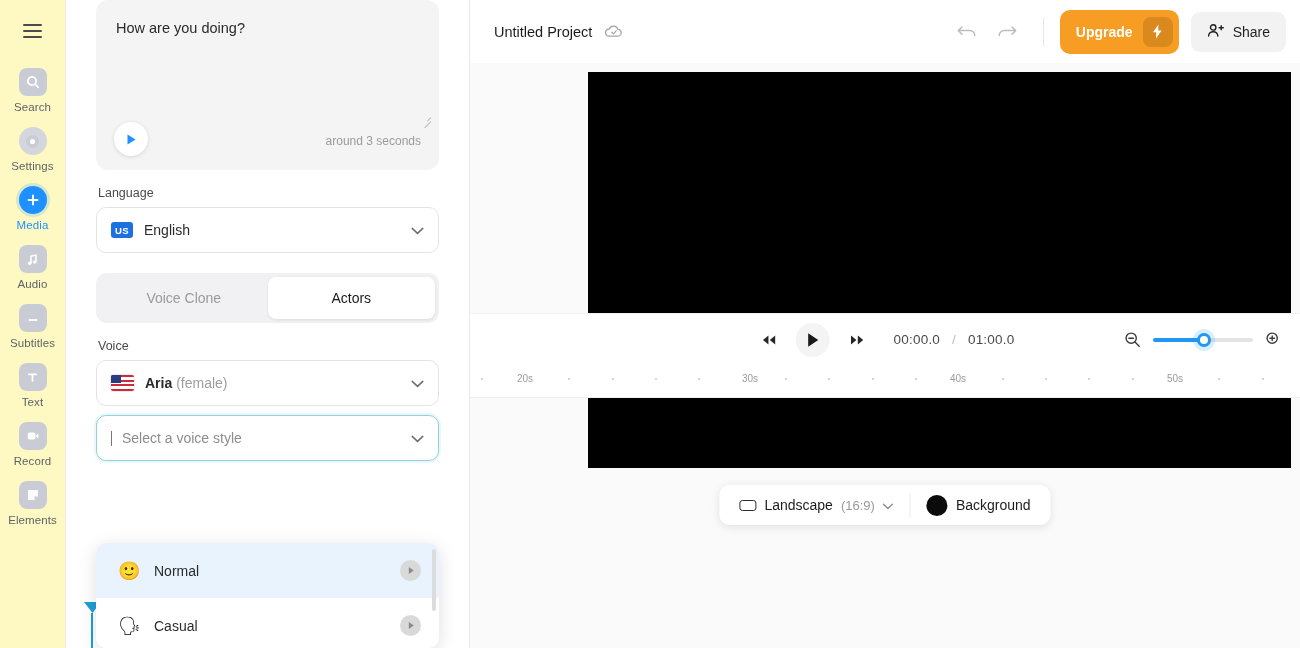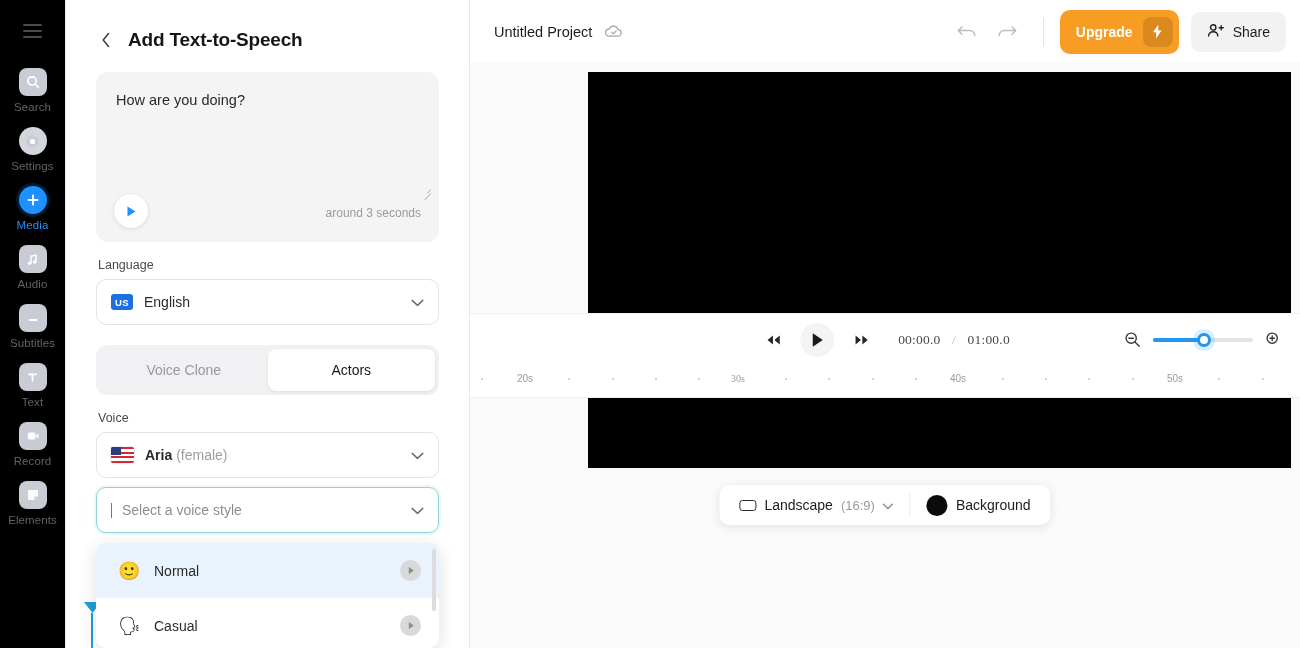--- a/index.html
+++ b/index.html
@@ -7,21 +7,21 @@
     width: 1300px; height: 648px;
     font-family: "Liberation Sans", sans-serif;
     background: #ffffff;
     overflow: hidden;
   }
   .app { position: relative; width: 1300px; height: 648px; display: flex; }
 
   
   .rail {
     width: 66px; height: 648px;
-    background: #000000;
+    background: #fef9c3;
     border-right: 1px solid #ececec;
     display: flex; flex-direction: column; align-items: center;
     padding-top: 14px;
     flex: 0 0 66px;
   }
   .hamburger {
     width: 34px; height: 34px;
     display: flex; flex-direction: column; justify-content: center; align-items: center;
     gap: 4px; cursor: pointer; margin-bottom: 14px;
   }
@@ -218,21 +218,21 @@
     display:flex; align-items:center; position: relative;
     flex: 0 0 52px;
     border-top: 1px solid #f0f0f0;
   }
   .transport-center {
     position:absolute; left: 50%; transform: translateX(-50%);
     display:flex; align-items:center; gap: 14px;
   }
   .tp-btn { width: 26px; height: 26px; display:flex; align-items:center; justify-content:center; color:#262626; cursor:pointer;}
   .tp-play { width:34px; height:34px; border-radius:50%; background:#f4f4f4; }
-  .tp-time { font-size: 13.5px; color: #4a4a4a; margin-left: 10px; letter-spacing: .2px; font-family: Liberation Serif, serif;}
+  .tp-time { font-size: 13.5px; color: #4a4a4a; margin-left: 10px; letter-spacing: .2px;}
   .tp-time .sl { color:#bdbdbd; margin: 0 8px; }
   .zoomctl { position: absolute; right: 18px; display:flex; align-items:center; gap: 12px; }
   .zoom-ico { color:#3b3b3b; cursor:pointer; display:flex;}
   .slider { width: 100px; height: 4px; background: #e4e4e4; border-radius: 3px; position: relative; cursor:pointer;}
   .slider .fill { position:absolute; left:0; top:0; height:4px; width: 52px; background:#2196f3; border-radius:3px;}
   .slider .knob {
     position:absolute; left: 44px; top: -5px; width: 14px; height: 14px; border-radius:50%;
     background:#fff; border: 3px solid #2196f3; box-shadow: 0 0 0 4px rgba(33,150,243,.16);
   }
 
@@ -342,28 +342,20 @@
             <path d="M3 3h10v6.5L9.5 13H3z" fill="#fff" opacity=".92"></path>
             <path d="M13 9.5L9.5 13V9.5z" fill="#c9ccd4"></path>
           </svg>
       </span>
       <span class="rail-lbl">Elements</span>
     </div>
   </div>
 
   <div class="panel">
 
-    <div class="panel-head">
-      <span class="back-btn">
-        <svg width="10" height="16" viewBox="0 0 10 16">
-            <path d="M7.6 1.6L2.2 8l5.4 6.4" stroke="#3c3c3c" stroke-width="1.5" fill="none" stroke-linecap="round" stroke-linejoin="round"></path>
-          </svg>
-      </span>
-      <span class="panel-title">Add Text-to-Speech</span>
-    </div>
 
     <div class="tts-box">
       <div class="tts-text">How are you doing?</div>
       <div class="tts-resize">
           <i></i>
           <i></i>
         </div>
       <div class="tts-play">
         <svg width="12" height="13" viewBox="0 0 12 13">
             <path d="M2.5 1.4l8 5.1-8 5.1z" fill="#1e90ff"></path>
@@ -571,21 +563,21 @@
         <span class="tick" style="left: 358px;"></span>
         <span class="tick" style="left: 402px;"></span>
         <span class="tick" style="left: 445px;"></span>
         <span class="tick" style="left: 532px;"></span>
         <span class="tick" style="left: 575px;"></span>
         <span class="tick" style="left: 618px;"></span>
         <span class="tick" style="left: 662px;"></span>
         <span class="tick" style="left: 748px;"></span>
         <span class="tick" style="left: 792px;"></span>
         <span class="tick-lbl" style="left: 55px;">20s</span>
-        <span class="tick-lbl" style="left: 268px; font-family: Liberation Serif, serif;">30s</span>
+        <span class="tick-lbl" style="left: 280px;">30s</span>
         <span class="tick-lbl" style="left: 488px;">40s</span>
         <span class="tick-lbl" style="left: 705px;">50s</span>
       </div>
     <div class="tl-body"></div>
   </div>
 
   <div class="playhead">
     <div class="ph-head"></div>
     <div class="ph-line"></div>
   </div>

